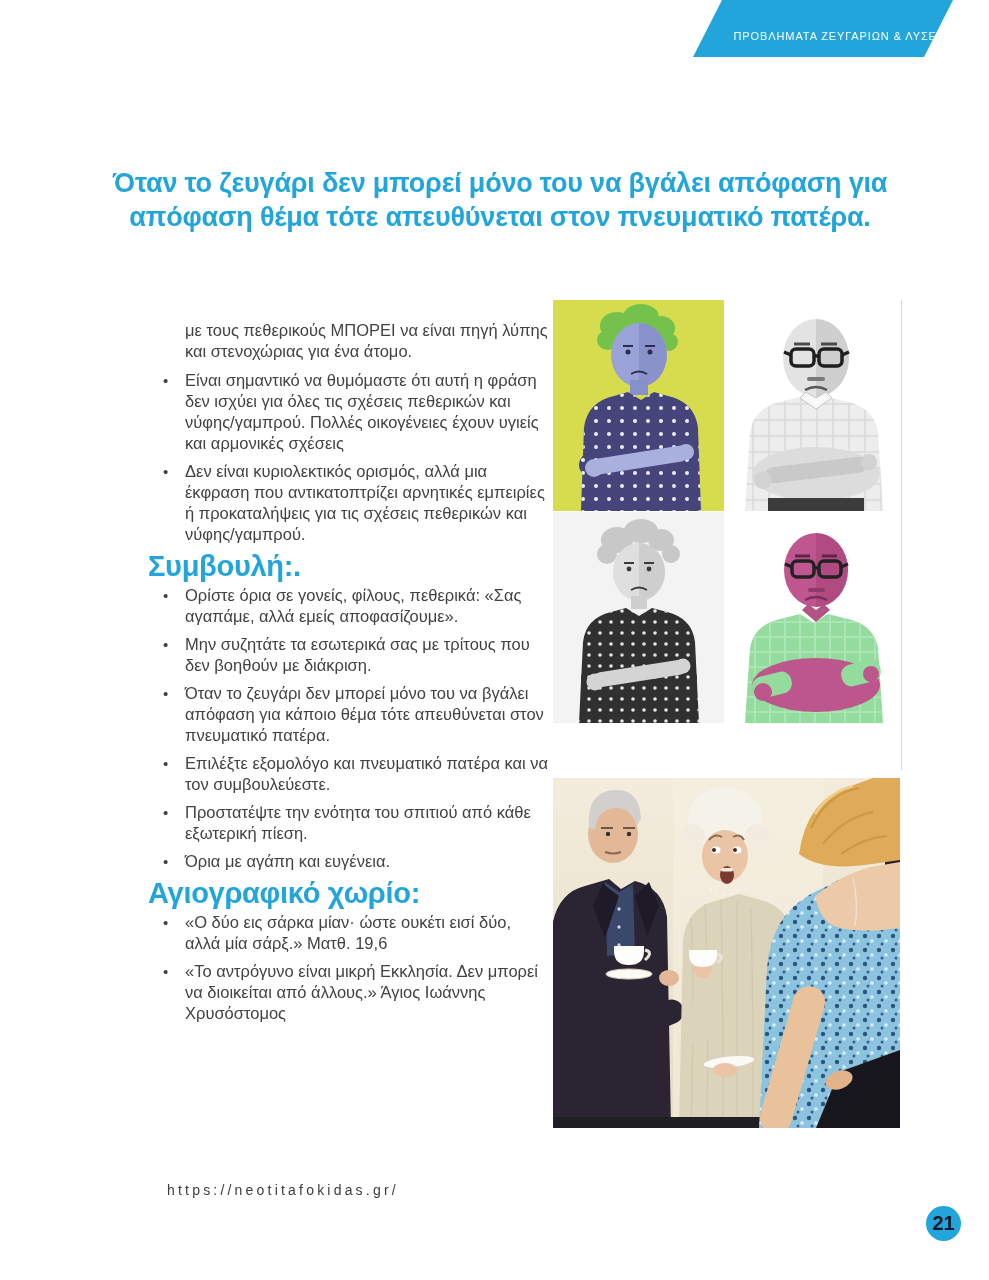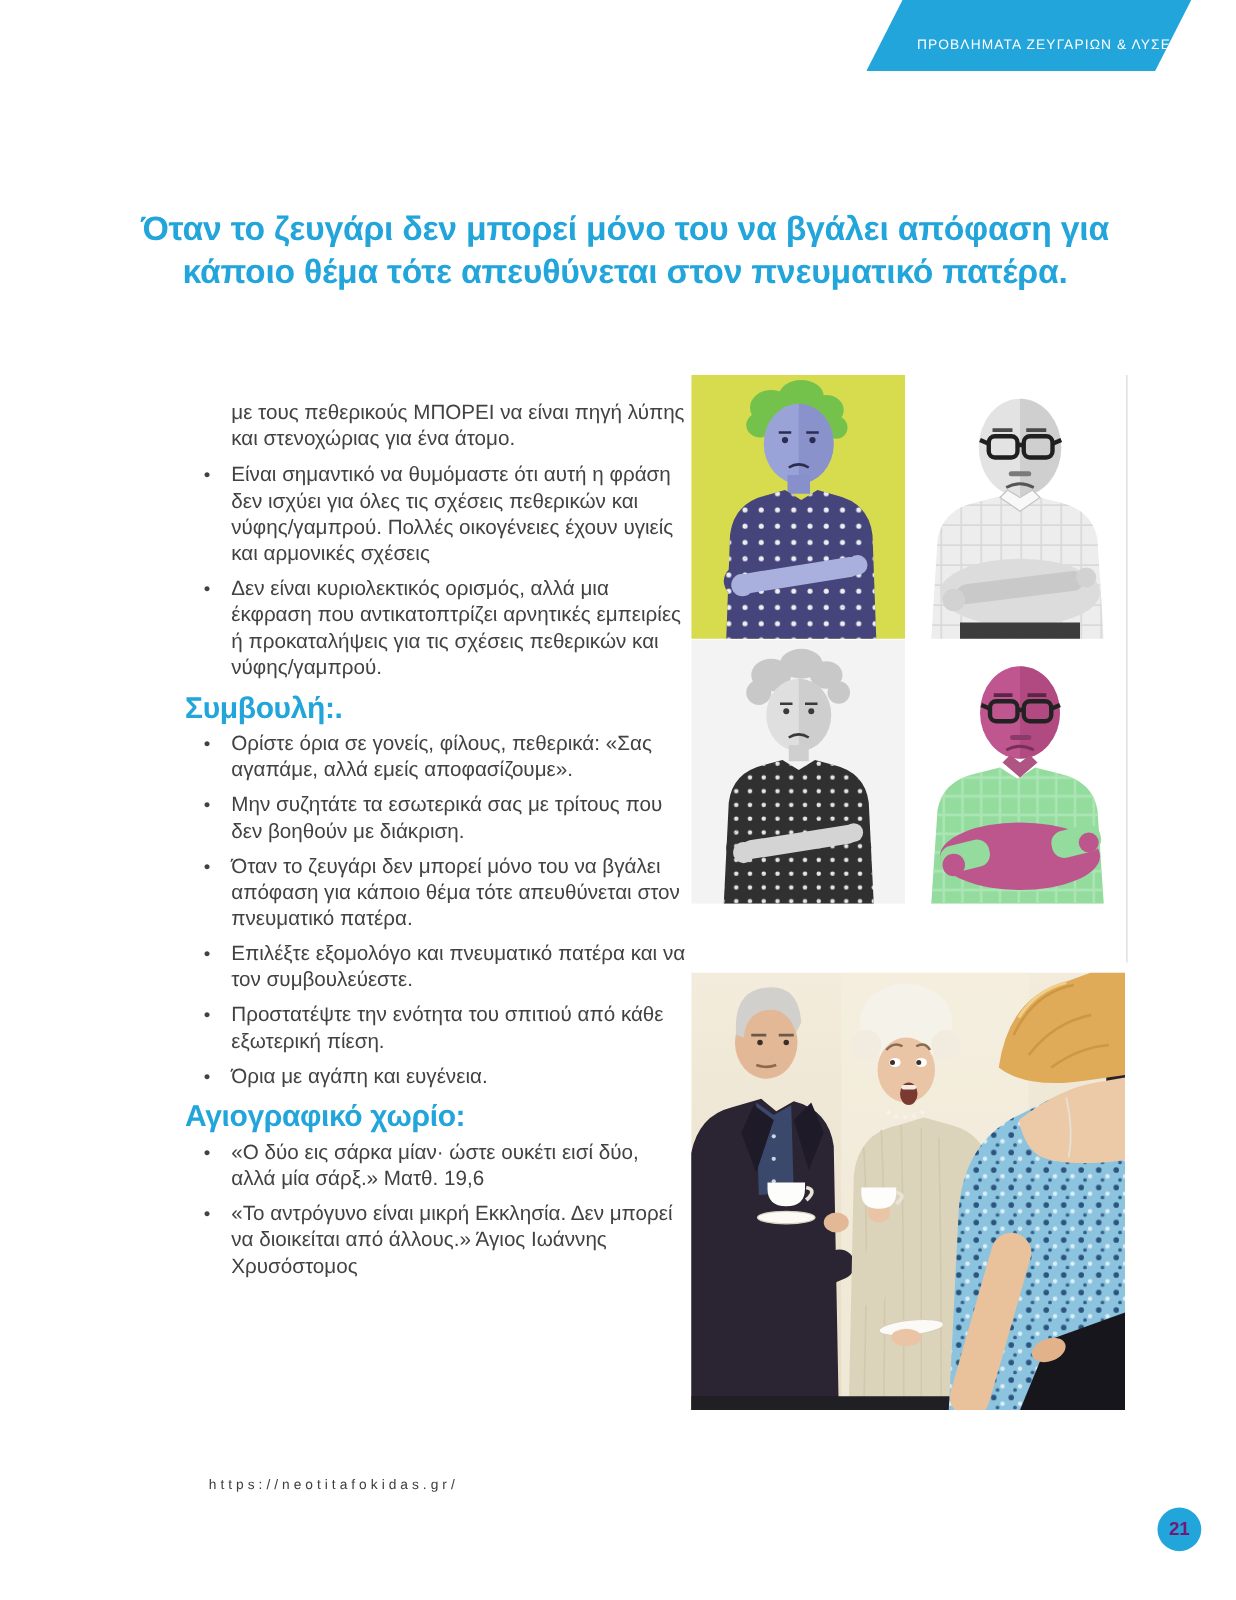--- a/index.html
+++ b/index.html
@@ -68,21 +68,21 @@
     padding-left:37px;
     margin:0 0 7px 0;
   }
   .left-col li::before{
     content:"•";
     position:absolute;left:15px;top:0;
     font-size:15px;color:var(--body-text);
   }
   .left-col h2{
     color:var(--accent);
-    font-size:24px;
+    font-size:29px;
     line-height:29px;
     font-weight:700;
     letter-spacing:-0.3px;
     margin:3px 0 4px 0;
   }
 
   
   .collage{
     position:absolute;left:553px;top:300px;
     width:348px;height:423px;
@@ -92,43 +92,43 @@
     width:1px;height:470px;background:#d9d9d9;
   }
   .photo{
     position:absolute;left:553px;top:778px;
     width:347px;height:350px;
   }
 
   
   .footer-url{
     position:absolute;left:167px;top:1182px;
-    font-size:11px;letter-spacing:3.2px;
+    font-size:14px;letter-spacing:3.2px;
     color:#3c3c3c;
     text-decoration:none;
   }
   .page-num{
     position:absolute;left:926px;top:1206px;
     width:35px;height:35px;border-radius:50%;
     background:var(--accent);
     display:flex;align-items:center;justify-content:center;
   }
-  .page-num span{color:#701a75;font-size:15px;font-weight:700;}
+  .page-num span{color:#0f172a;font-size:20px;font-weight:700;}
 </style>
 </head>
 <body>
 
 <div class="page">
 
   <div class="badge">
     <span>ΠΡΟΒΛΗΜΑΤΑ ΖΕΥΓΑΡΙΩΝ &amp; ΛΥΣΕΙΣ</span>
   </div>
 
   <h1 class="main-heading"><span>Όταν το ζευγάρι δεν μπορεί μόνο του να βγάλει απόφαση για</span><br>
-  <span>κάποιο θέμα τότε απευθύνεται στον πνευματικό πατέρα.</span></h1>
+  <span>απόφαση θέμα τότε απευθύνεται στον πνευματικό πατέρα.</span></h1>
 
   <div class="left-col">
 
     <p class="intro">με τους πεθερικούς ΜΠΟΡΕΙ να είναι πηγή λύπης και στενοχώριας για ένα άτομο.</p>
 
     <ul>
       <li>Είναι σημαντικό να θυμόμαστε ότι αυτή η φράση δεν ισχύει για όλες τις σχέσεις πεθερικών και νύφης/γαμπρού. Πολλές οικογένειες έχουν υγιείς και αρμονικές σχέσεις</li>
       <li>Δεν είναι κυριολεκτικός ορισμός, αλλά μια έκφραση που αντικατοπτρίζει αρνητικές εμπειρίες ή προκαταλήψεις για τις σχέσεις πεθερικών και νύφης/γαμπρού.</li>
     </ul>
 

